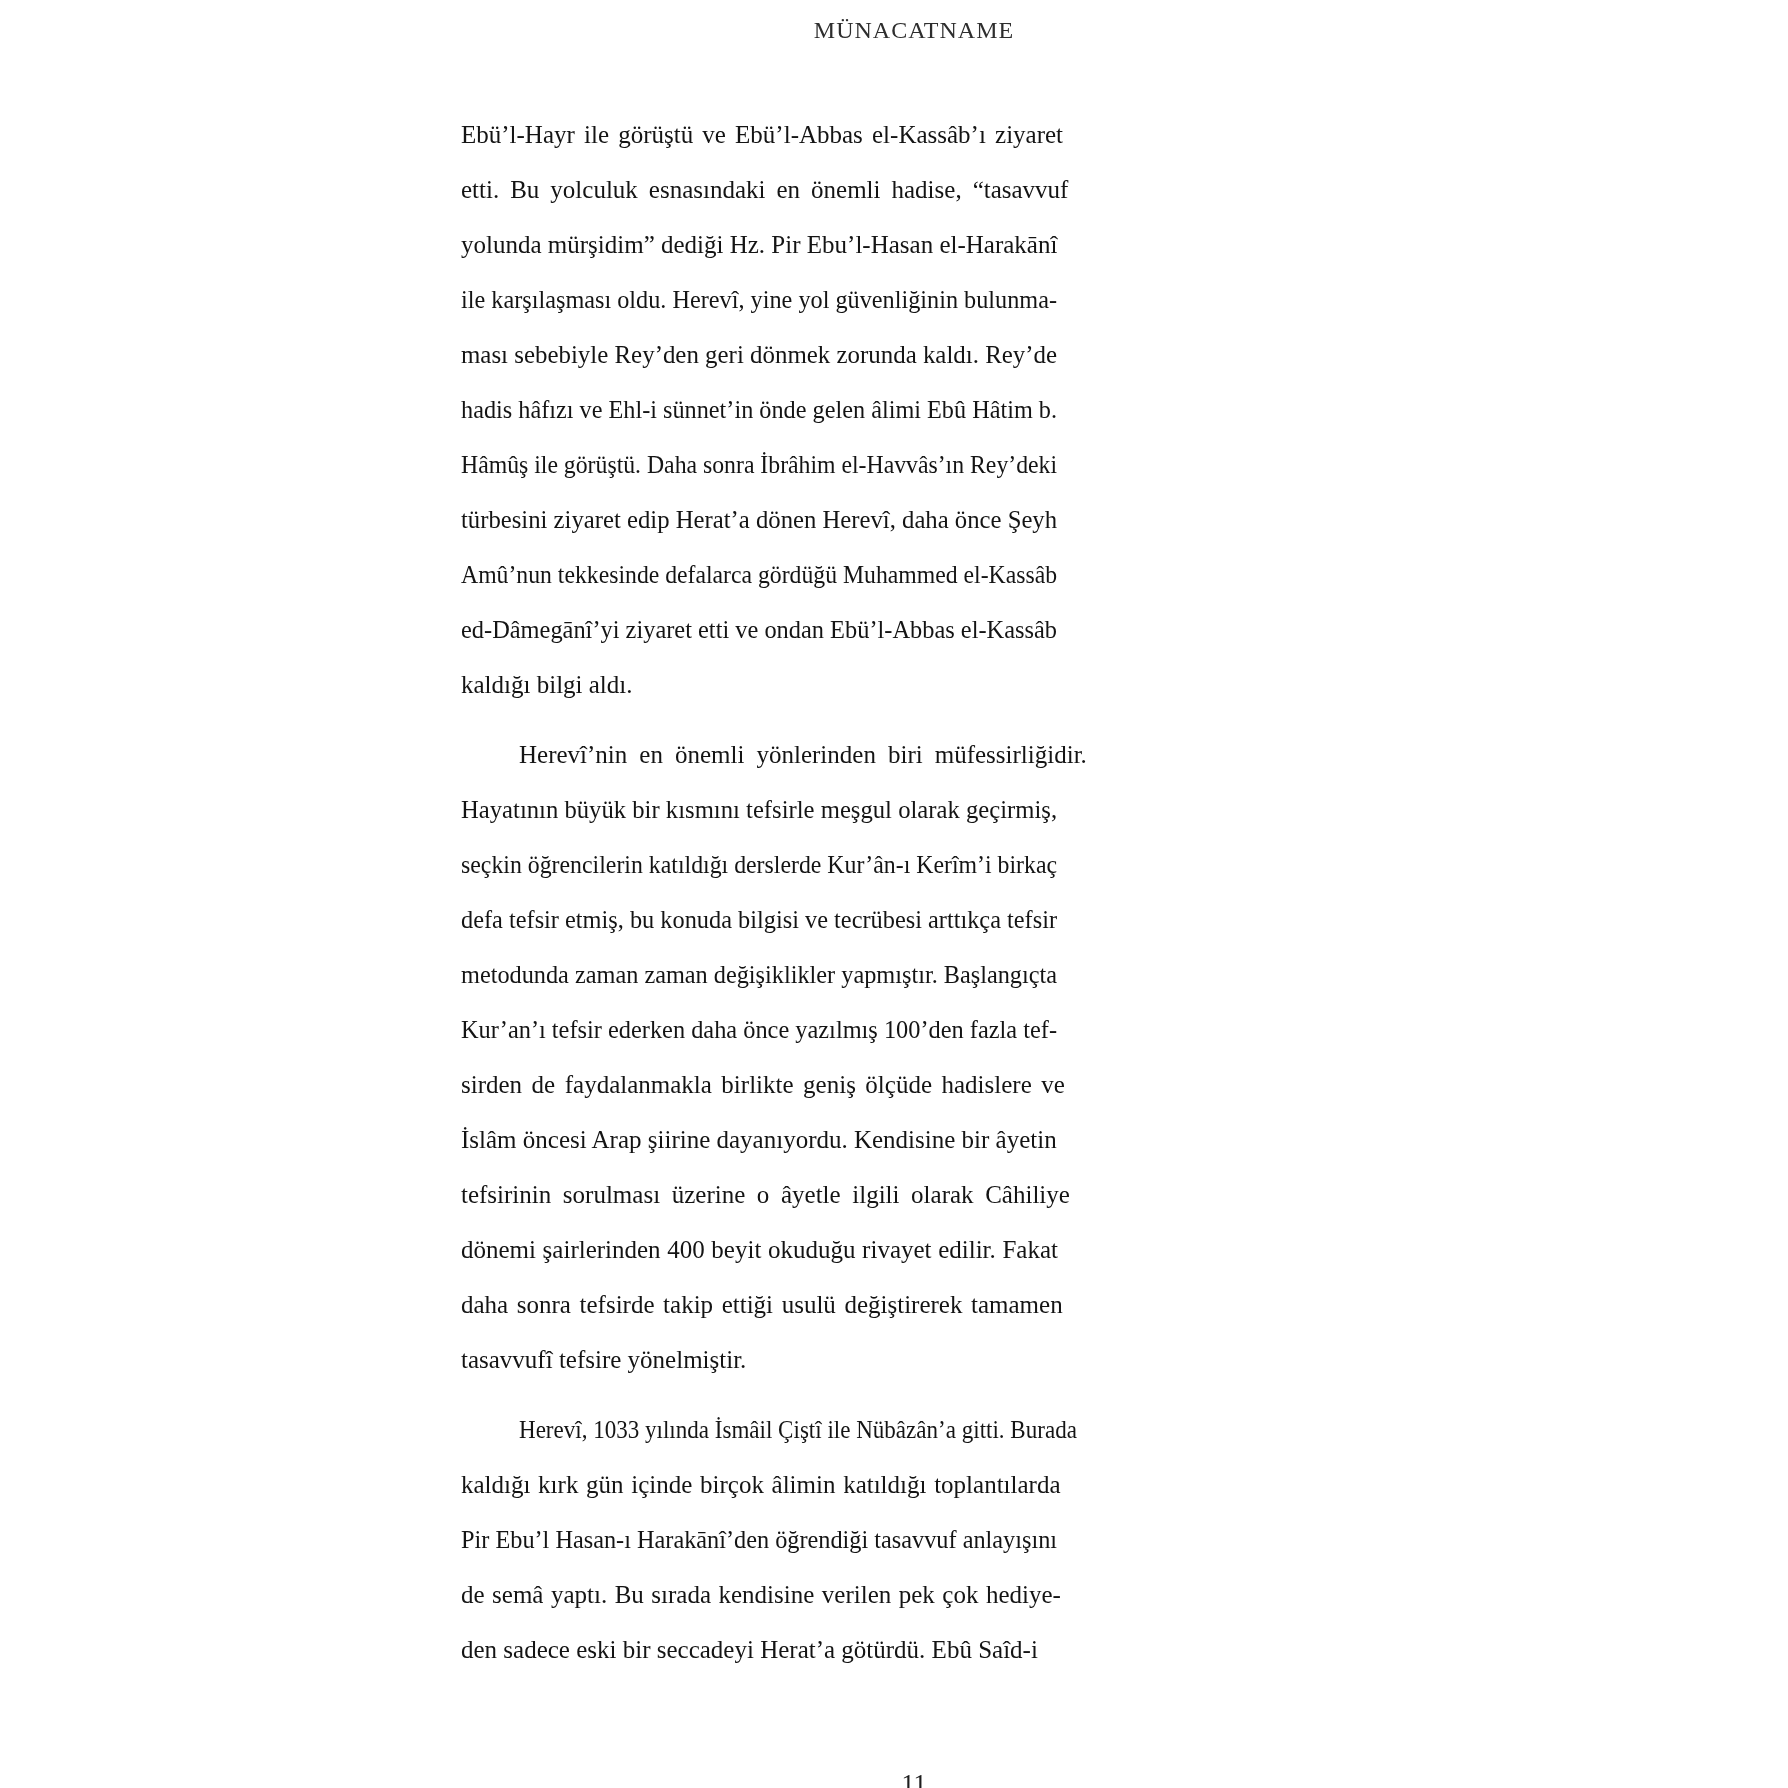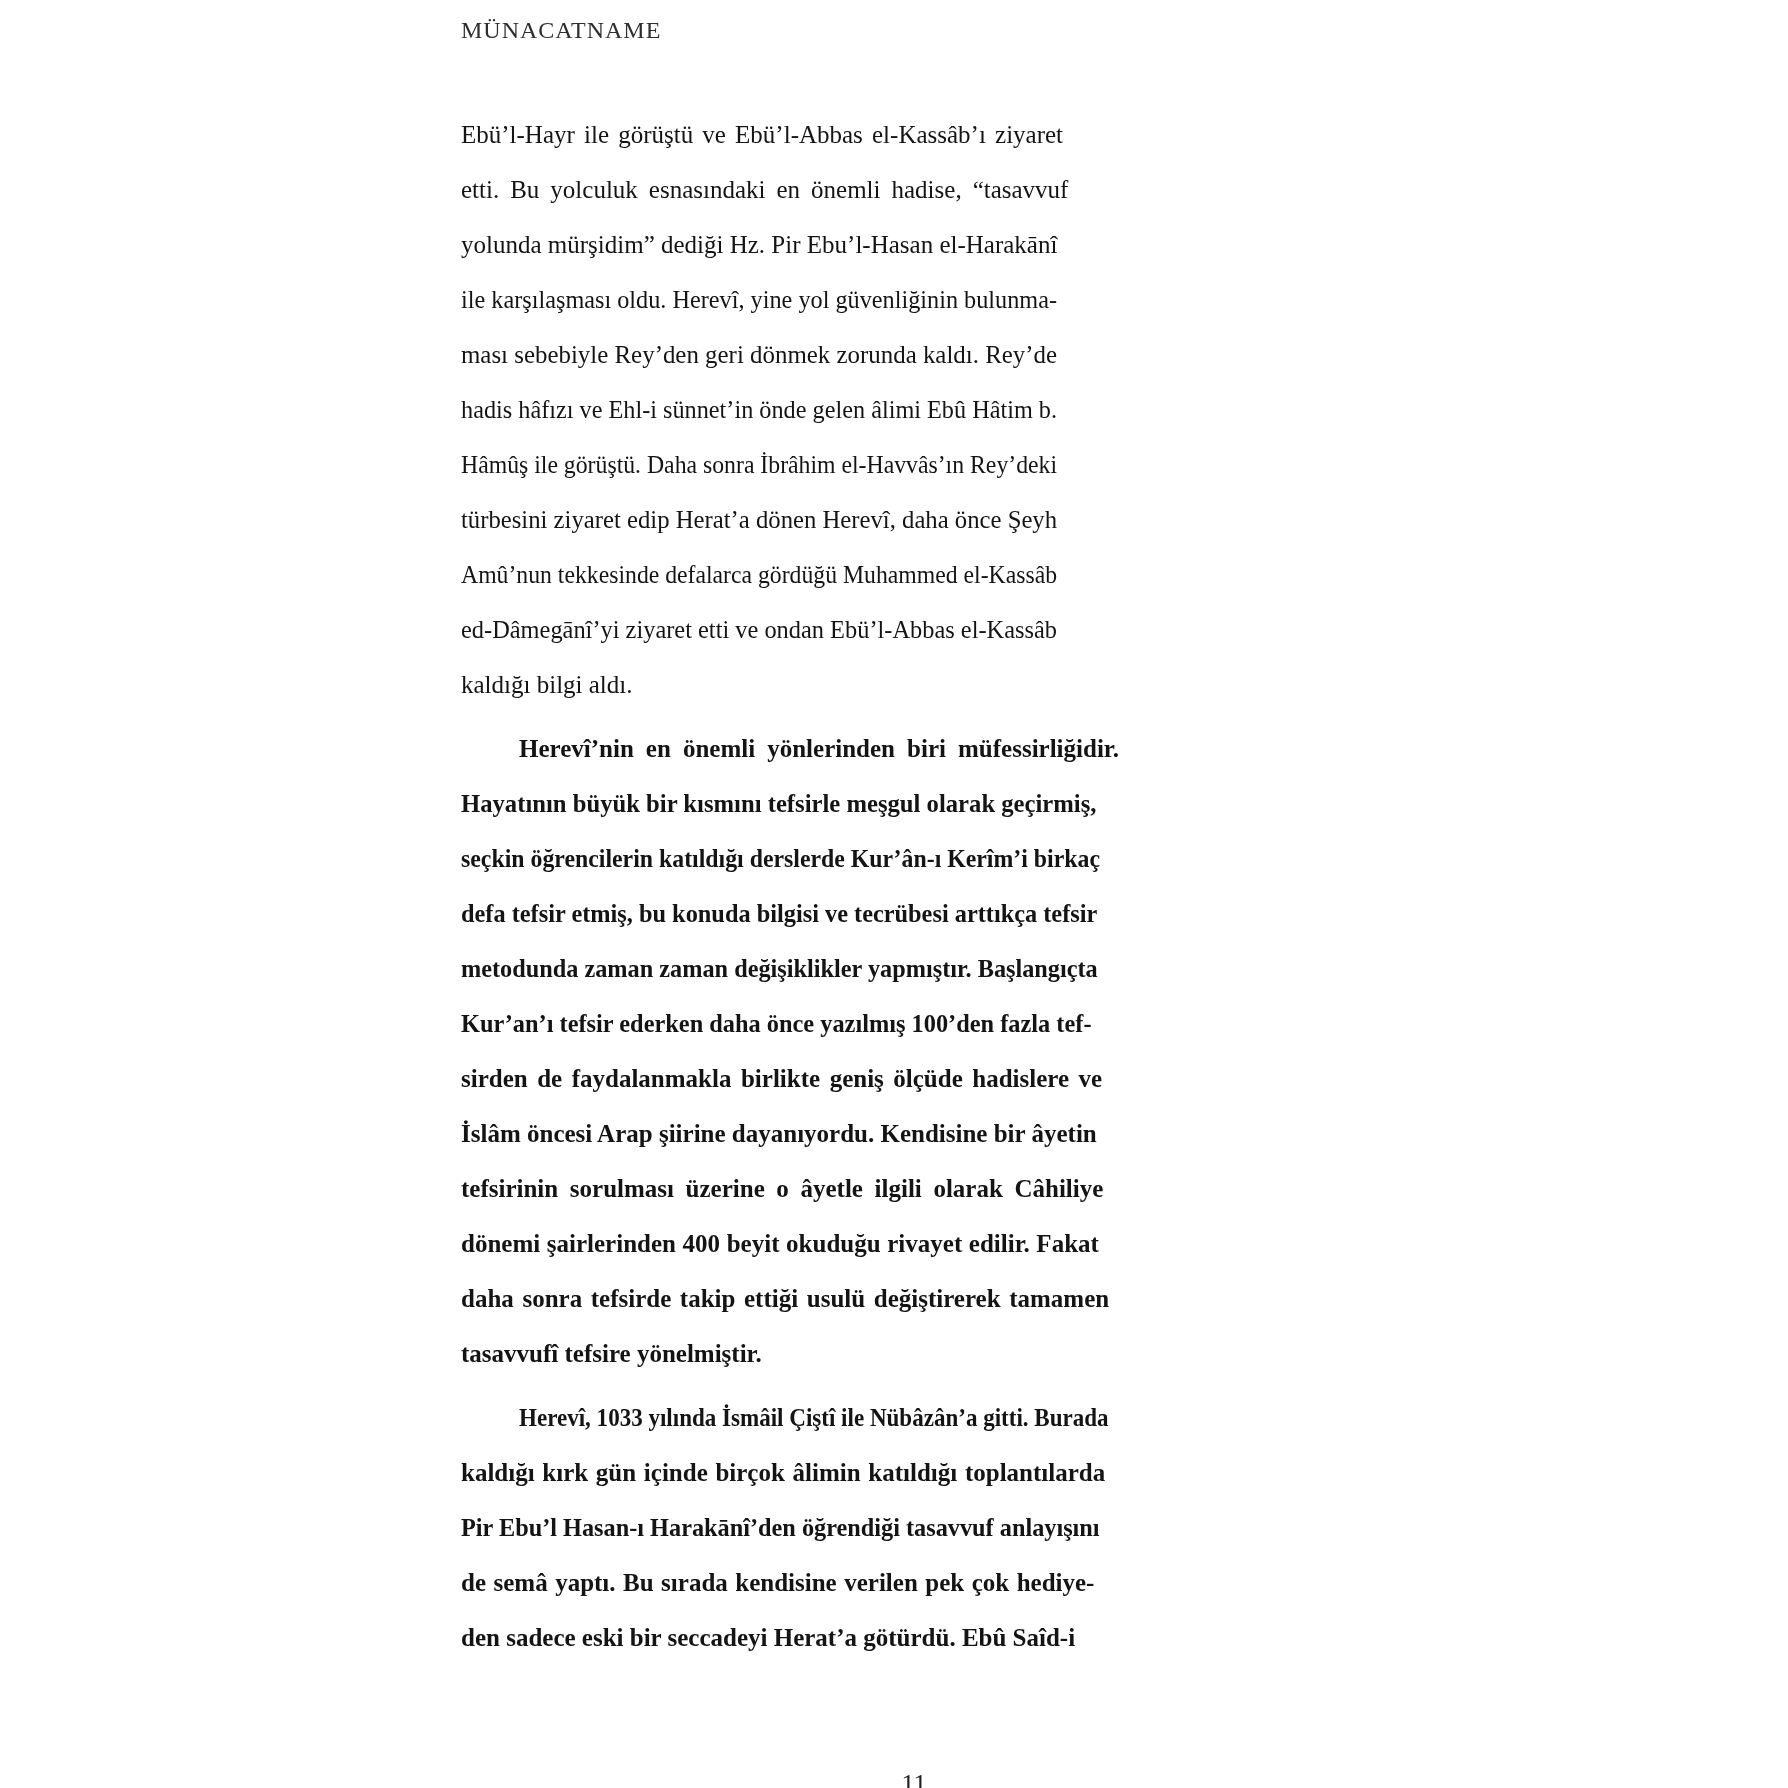--- a/index.html
+++ b/index.html
@@ -13,35 +13,36 @@
     height: 1788px;
     background: #ffffff;
     overflow: hidden;
     font-family: "Liberation Serif", "DejaVu Serif", serif;
   }
   .running-header {
     position: absolute;
     top: 17px;
     left: 461px;
     width: 906px;
+    text-align: center;
     font-size: 24px;
     letter-spacing: 1px;
     color: #2e2e2e;
     white-space: nowrap;
   }
   .text-block {
     position: absolute;
     left: 461px;
     top: 107px;
     width: 906px;
     font-size: 25px;
     color: #141414;
   }
   .para { margin: 0; }
-  .para + .para { margin-top: 9px; font-weight: bold; }
+  .para + .para { margin-top: 15px; }
   .line {
     height: 55px;
     line-height: 55px;
     white-space: nowrap;
     overflow: visible;
   }
   .line.indent { padding-left: 58px; }
   .line-inner {
     display: inline-block;
     transform-origin: 0 50%;

